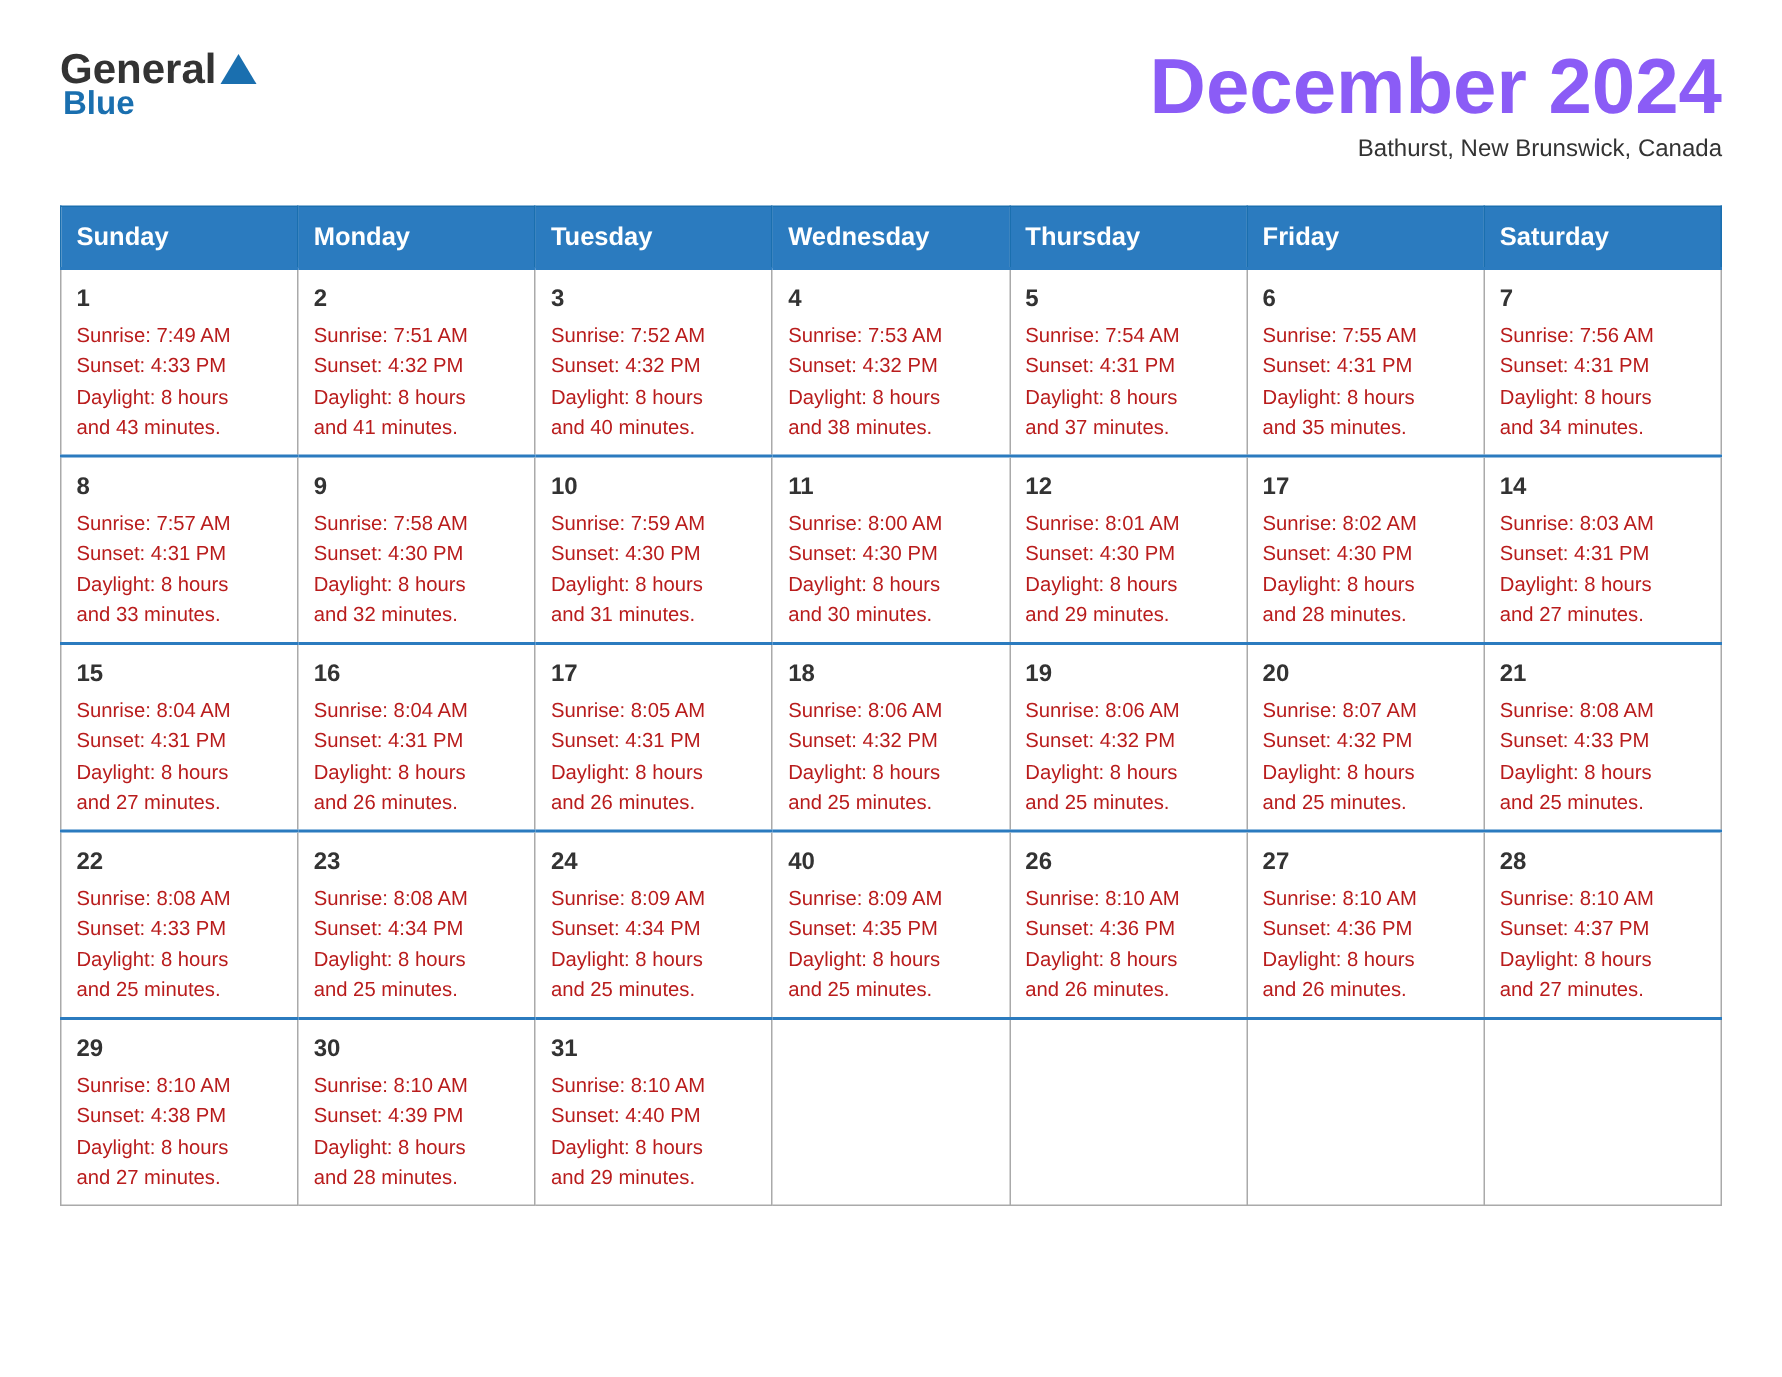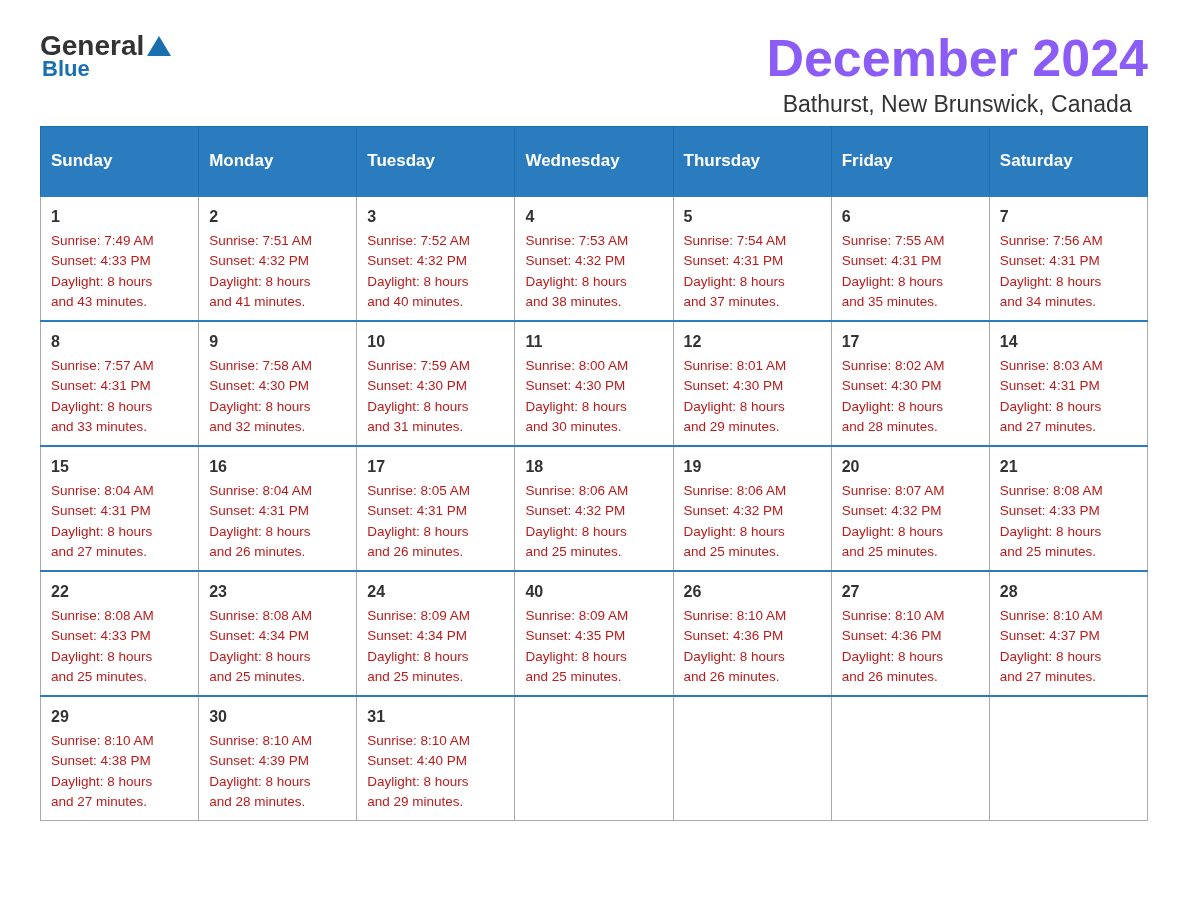--- a/index.html
+++ b/index.html
@@ -7,21 +7,21 @@
       font-family: Arial, sans-serif;
       background: #fff;
       padding: 30px 40px;
       width: 1188px;
       min-height: 918px;
     }
     .header {
       display: flex;
       justify-content: space-between;
       align-items: flex-start;
-      margin-bottom: 8px;
+      margin-bottom: 28px;
     }
     .logo {
       display: flex;
       flex-direction: column;
       align-items: flex-start;
     }
     .logo-text {
       font-size: 28px;
       font-weight: bold;
       color: #333;
@@ -44,36 +44,35 @@
     .title-section {
       text-align: right;
     }
     .month-title {
       font-size: 52px;
       font-weight: bold;
       color: #8b5cf6;
       line-height: 1.1;
     }
     .location {
-      font-size: 23px;
+      font-size: 16px;
       color: #333;
       margin-top: 4px;
-      text-align: center;
     }
     .calendar {
       width: 100%;
       border-collapse: collapse;
       border: 1px solid #999;
     }
     .calendar thead tr th {
       background-color: #2b7bbf;
       color: #fff;
       font-size: 17px;
       font-weight: bold;
-      padding: 24px 10px;
+      padding: 10px 10px;
       text-align: left;
       border: 1px solid #1a6faf;
     }
     .calendar tbody tr td {
       vertical-align: top;
       padding: 8px 10px;
       border: 1px solid #aaa;
       width: 14.28%;
       font-size: 13.5px;
       line-height: 1.5;

